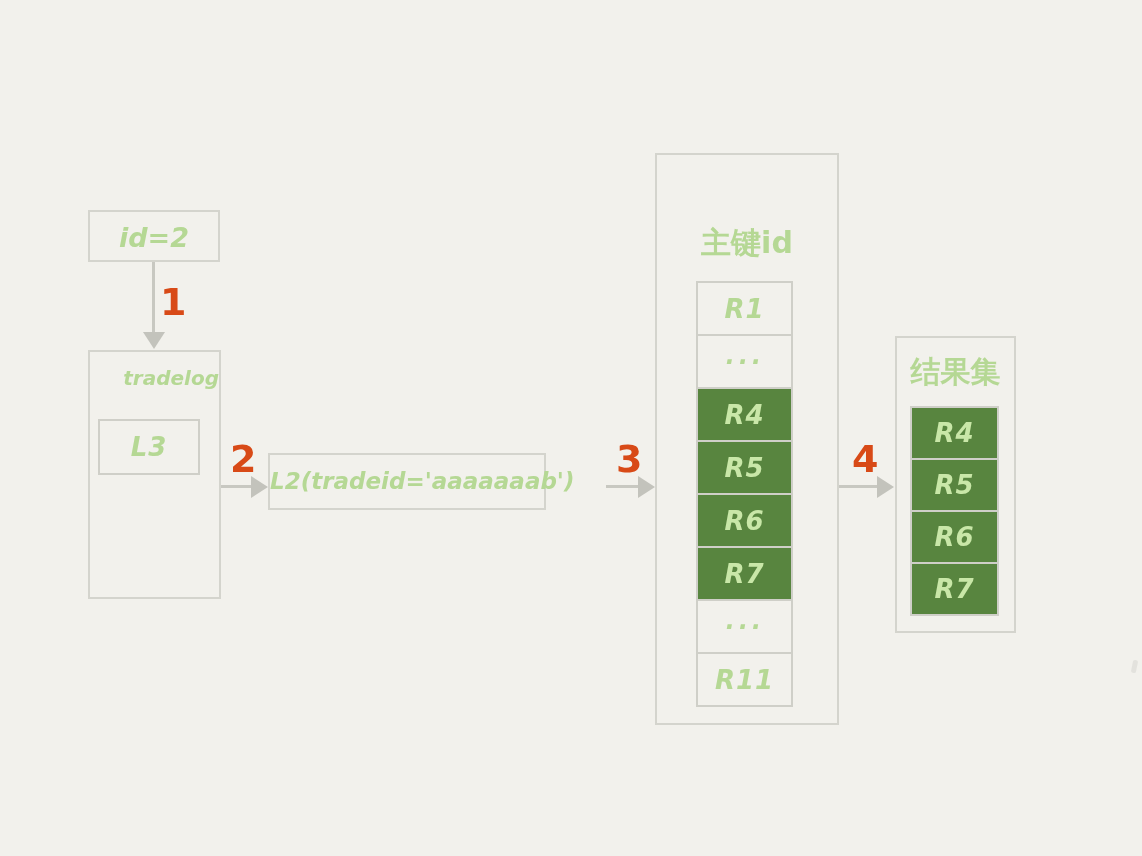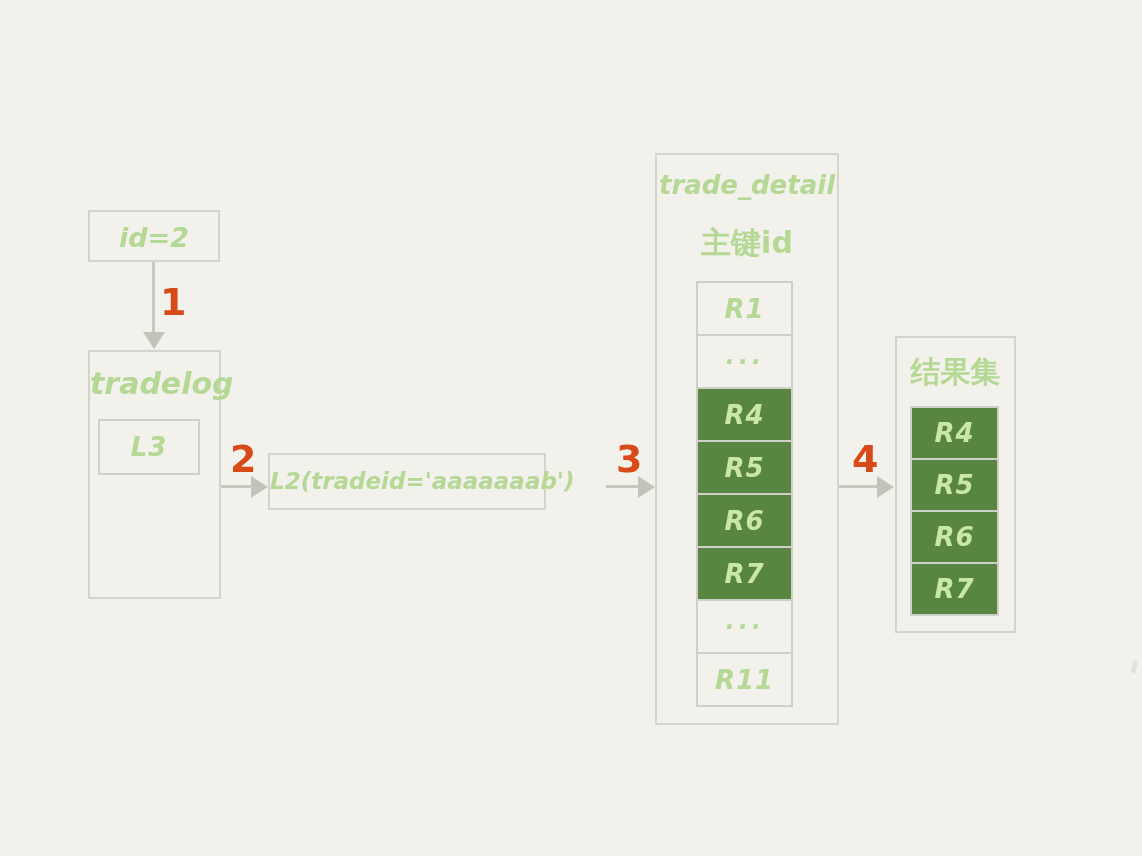--- a/index.html
+++ b/index.html
@@ -53,40 +53,39 @@
 
 <div class="box" style="left:88px;top:210px;width:132px;height:52px;">
   <div class="box-title" style="top:10px;font-size:27px;">id=2</div>
 </div>
 
 <div class="vline" style="left:152px;top:262px;height:72px;"></div>
 <div class="head-down" style="left:143px;top:332px;"></div>
 <div class="step-num" style="left:160px;top:283px;">1</div>
 
 <div class="box" style="left:88px;top:350px;width:133px;height:249px;">
-  <div class="box-title" style="top:14px;font-size:30px;text-align:right;">tradelog</div>
+  <div class="box-title" style="top:14px;font-size:20px;text-align:right;">tradelog</div>
 </div>
 <div class="table" style="left:98px;top:419px;width:102px;">
   <div class="cell" style="height:52px;">L3</div>
 </div>
 
 <div class="hline" style="left:221px;top:485px;width:32px;"></div>
 <div class="head-right" style="left:251px;top:476px;"></div>
 <div class="step-num" style="left:230px;top:440px;">2</div>
 
 <div class="box" style="left:268px;top:453px;width:278px;height:57px;">
   <div class="box-title" style="top:13px;font-size:23px;">L2(tradeid='aaaaaaab')</div>
 </div>
 
 <div class="hline" style="left:606px;top:485px;width:34px;"></div>
 <div class="head-right" style="left:638px;top:476px;"></div>
 <div class="step-num" style="left:616px;top:440px;">3</div>
 
 <div class="box" style="left:655px;top:153px;width:184px;height:572px;">
-  <div class="box-title" style="top:15px;font-size:26px;">trade_detail</div>
   <div class="box-title" style="top:68px;font-size:30px;font-style:normal;">主键id</div>
 </div>
 <div class="table" style="left:696px;top:281px;width:97px;">
   <div class="cell" style="height:51px;">R1</div>
   <div class="cell dots" style="height:51px;">···</div>
   <div class="cell hl" style="height:51px;">R4</div>
   <div class="cell hl" style="height:51px;">R5</div>
   <div class="cell hl" style="height:51px;">R6</div>
   <div class="cell hl" style="height:51px;">R7</div>
   <div class="cell dots" style="height:51px;">···</div>

